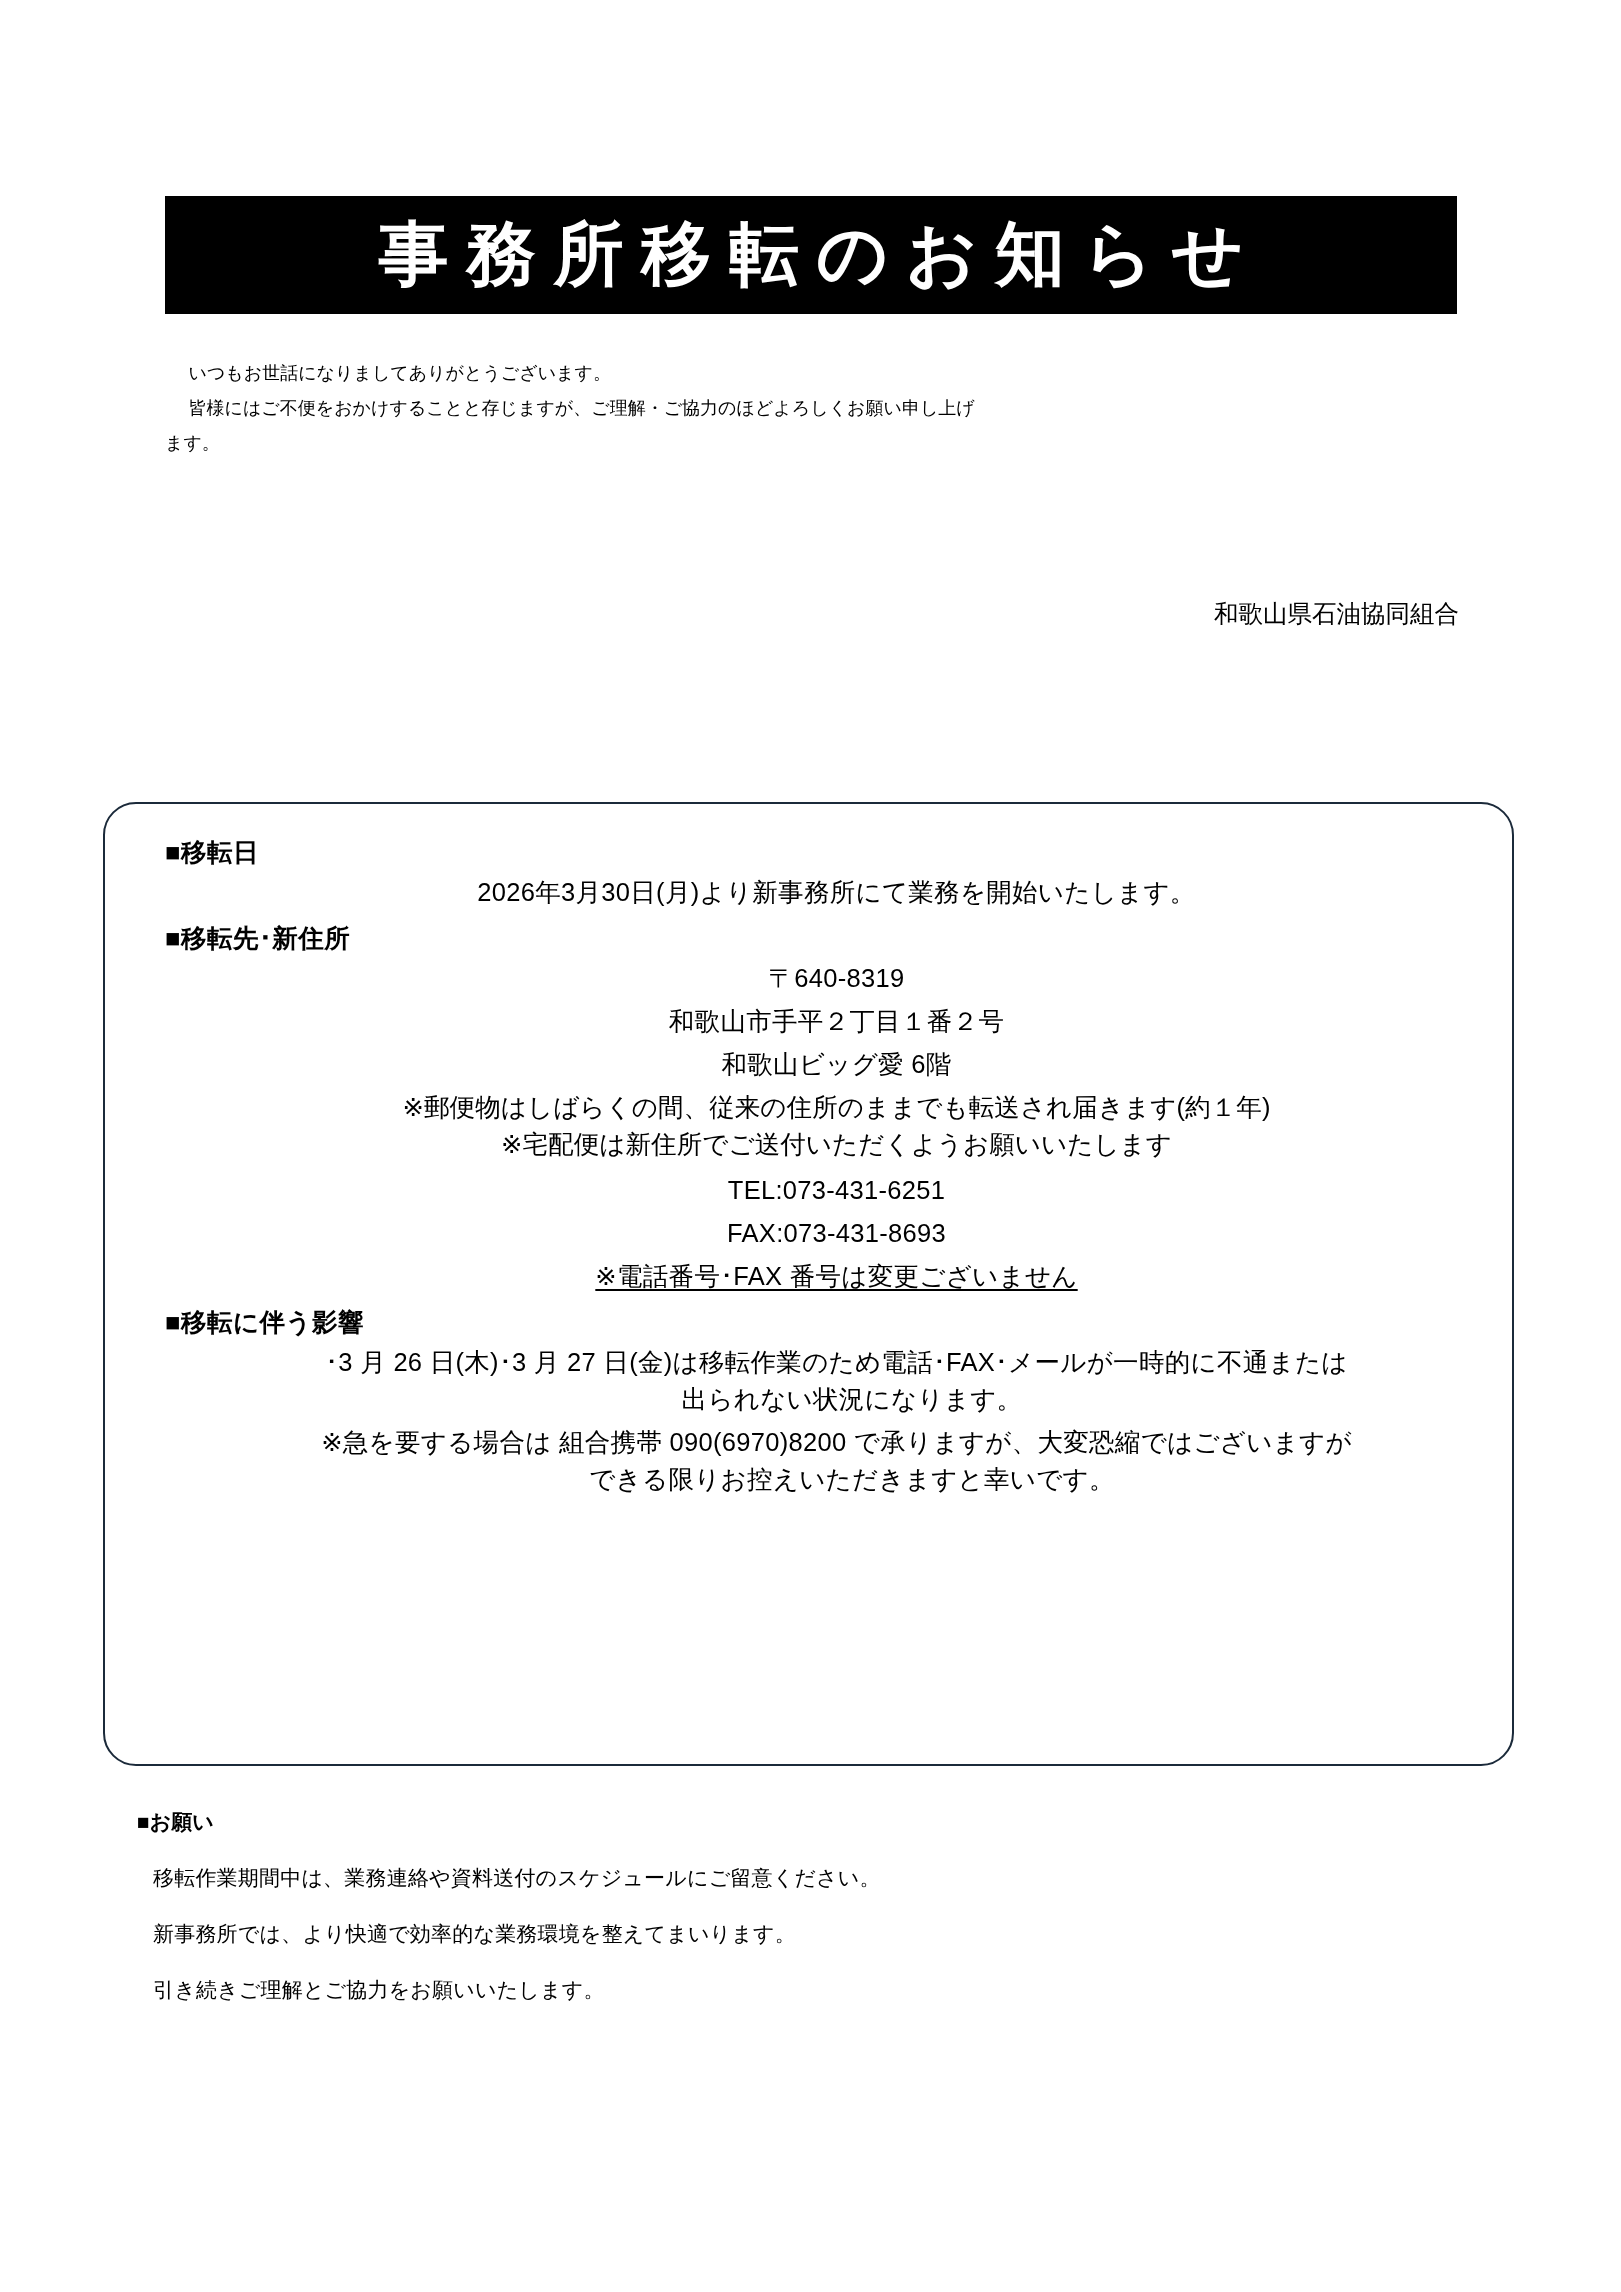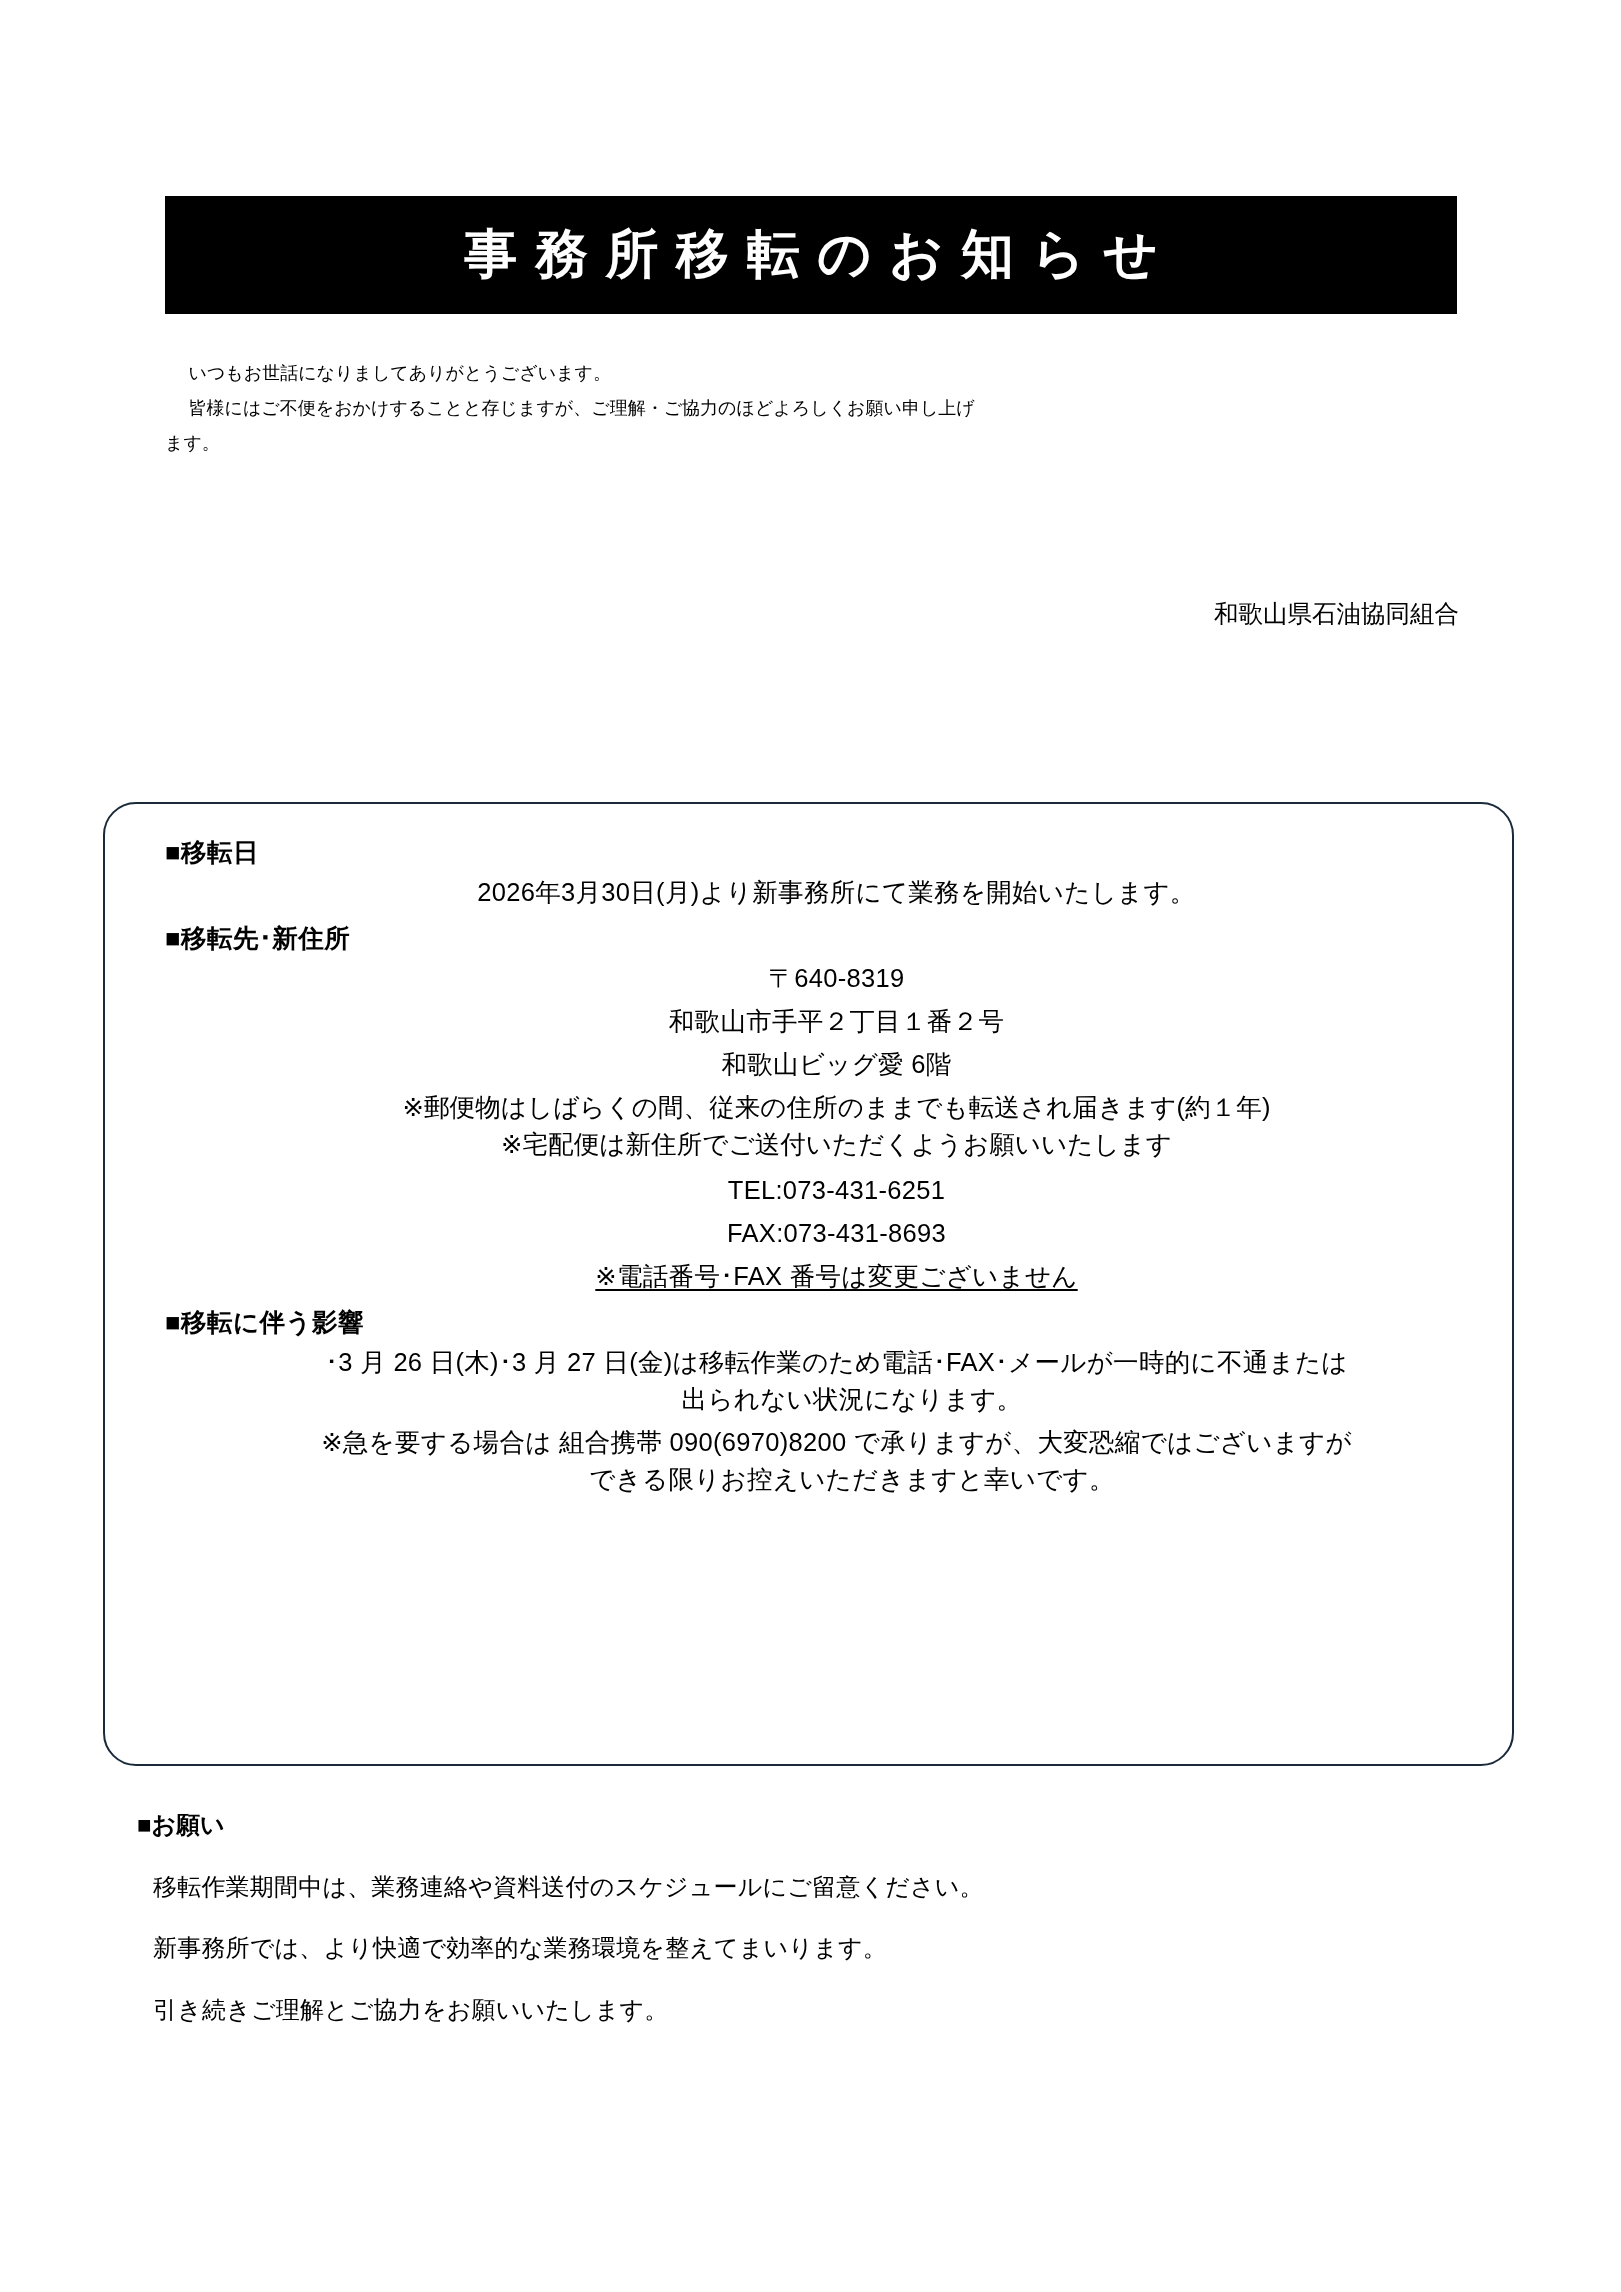--- a/index.html
+++ b/index.html
@@ -31,21 +31,21 @@
     width: 1292px;
     height: 118px;
     background: #000000;
     display: flex;
     align-items: center;
     justify-content: center;
   }
   .title-banner .title-text {
     color: #ffffff;
     font-family: Liberation Sans, sans-serif;
-    font-size: 53px;
+    font-size: 70px;
     font-weight: bold;
     letter-spacing: 17.6px;
     text-indent: 17.6px;
     white-space: nowrap;
   }
 
   
   .intro {
     position: absolute;
     left: 165px;
@@ -124,21 +124,21 @@
   .sub-indent {
     padding-left: 31px;
   }
 
   
   .footer-block {
     position: absolute;
     left: 137px;
     top: 1802px;
     width: 1333px;
-    font-size: 24px;
+    font-size: 21px;
     line-height: 1.9;
   }
   .footer-block .f-head {
     font-weight: bold;
     margin: 0 0 2px 0;
   }
   .footer-block .f-line {
     margin: 16px;
     letter-spacing: 0.2px;
   }

